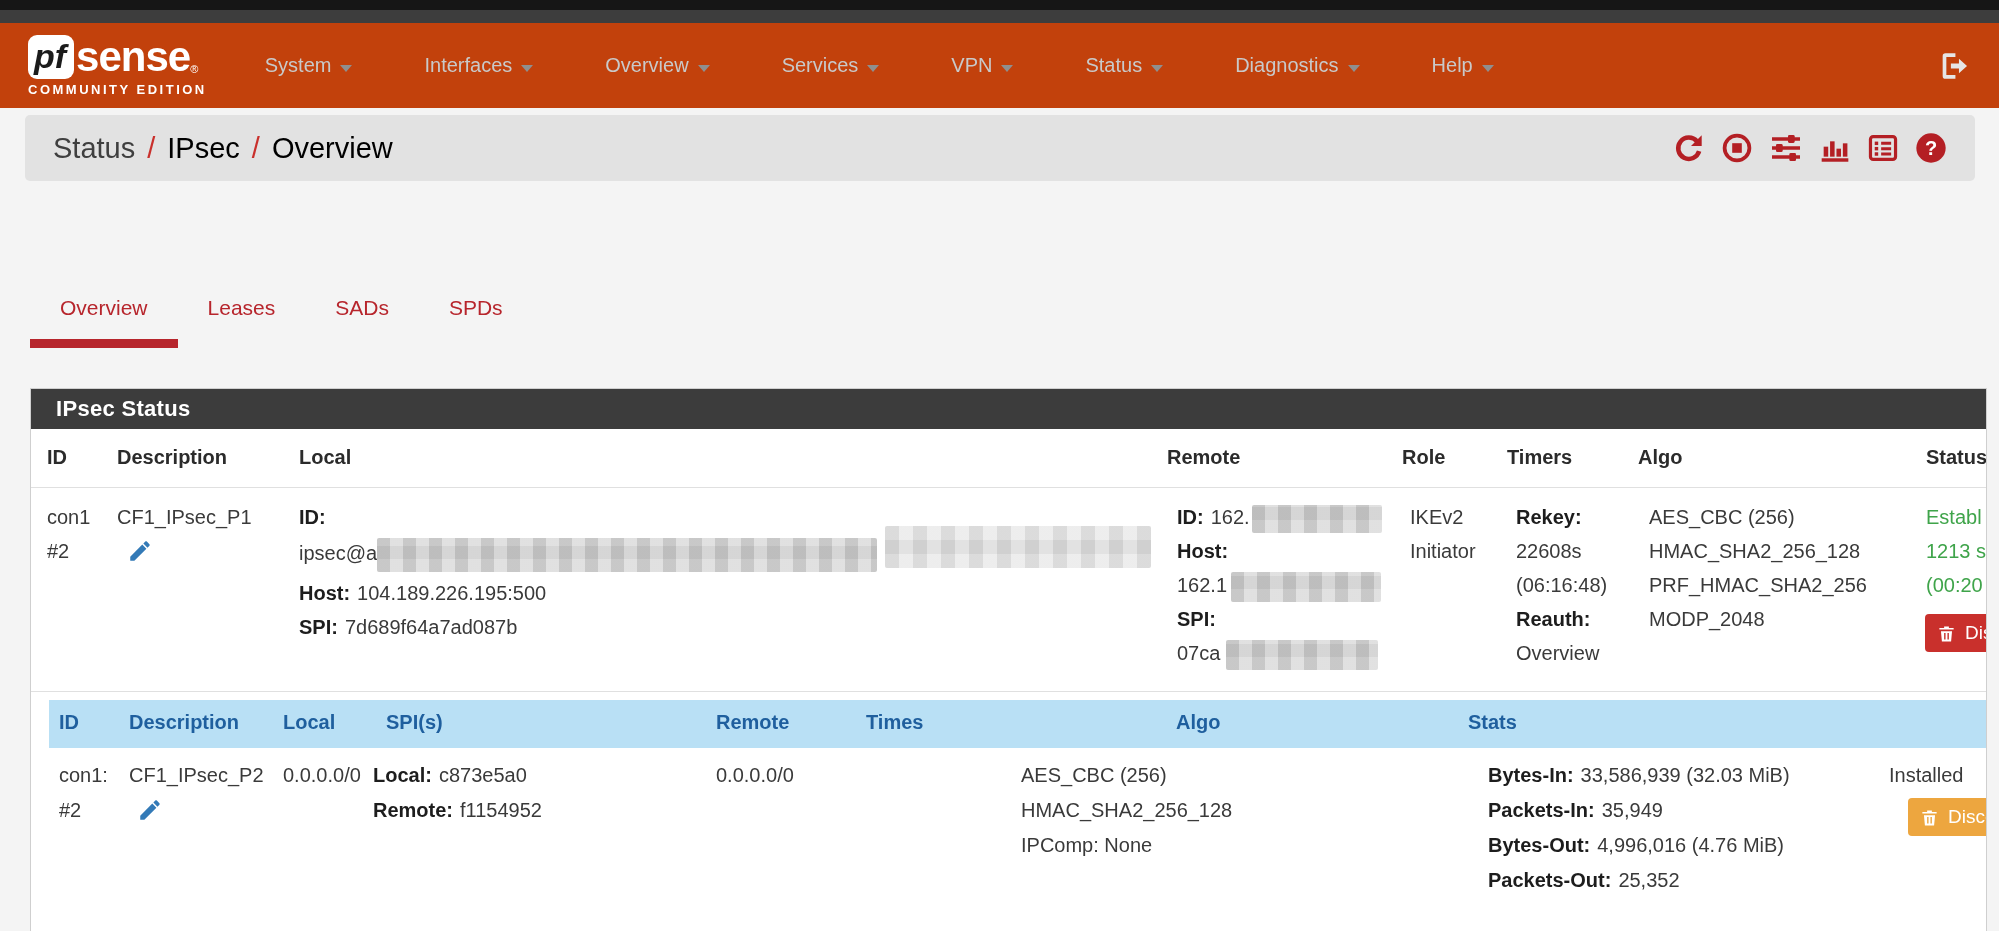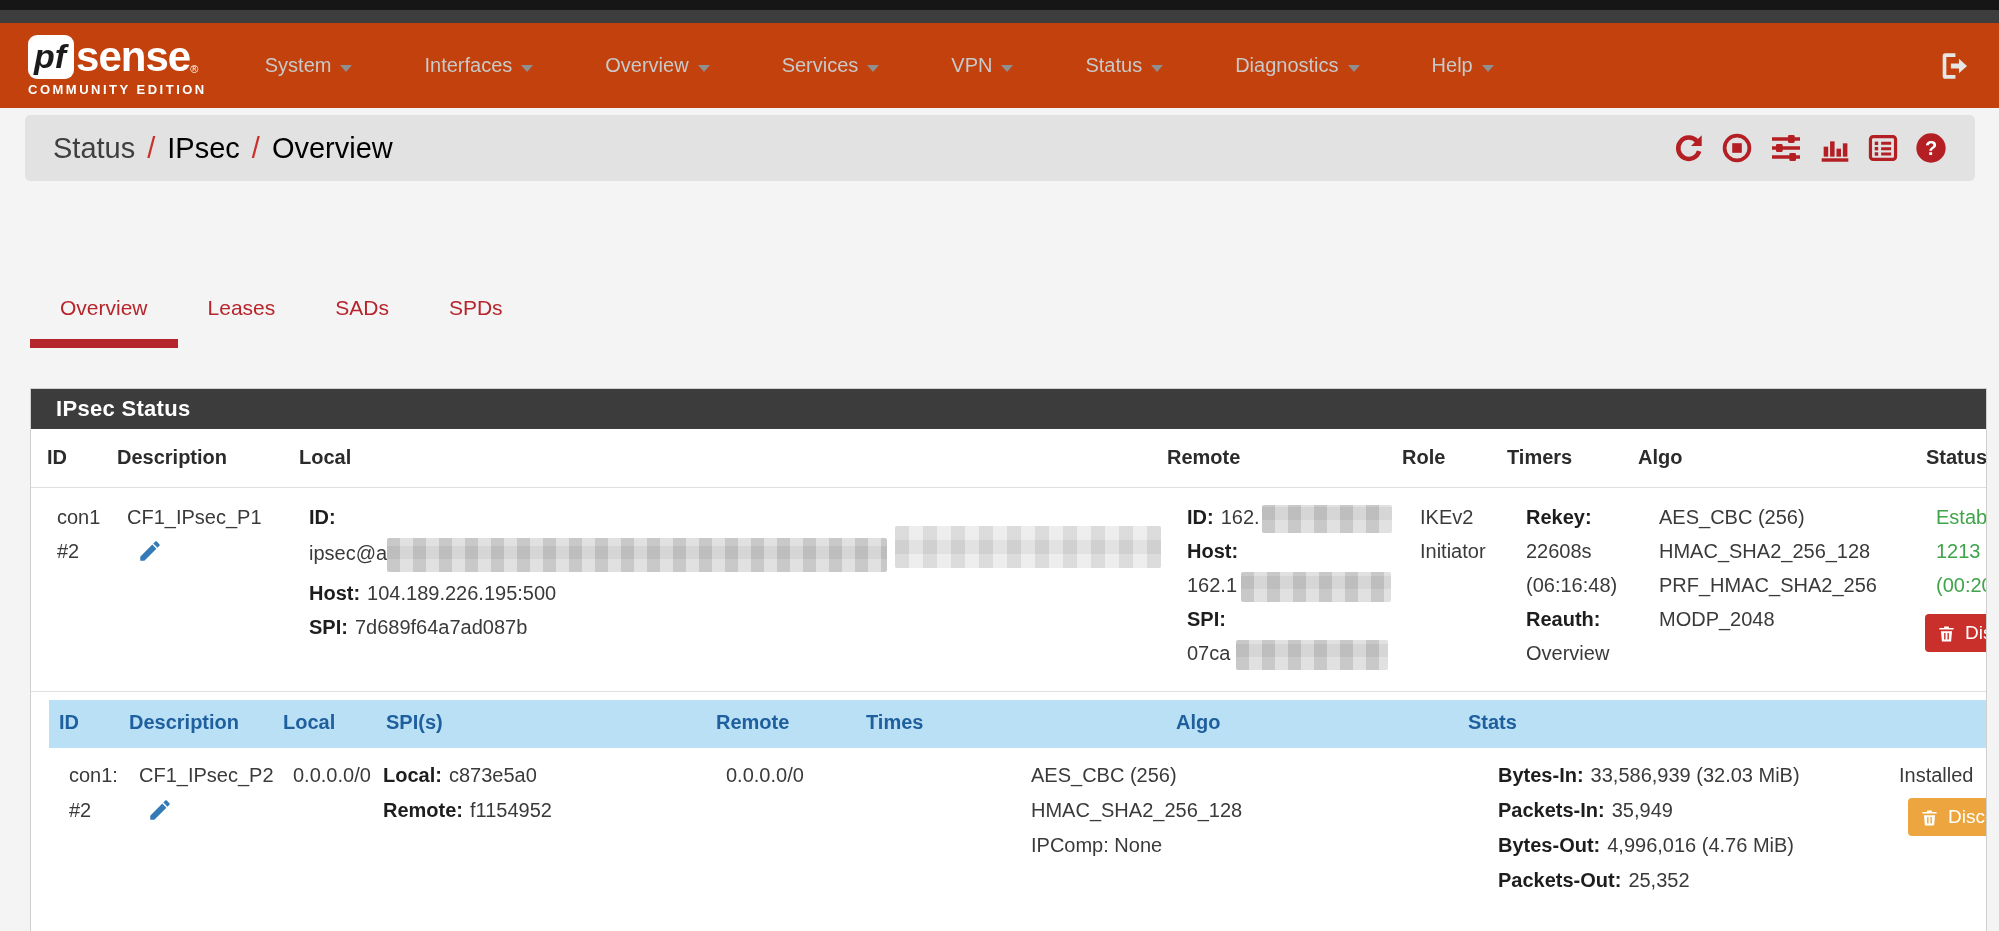--- a/index.html
+++ b/index.html
@@ -44,21 +44,21 @@
 
   
   .panel { position:absolute; left:30px; top:388px; width:1957px; height:557px; background:#fff;
            border:1px solid #cfcfcf; overflow:hidden; }
   .panel-head { height:40px; background:#3c3c3c; color:#fff; font-size:22px; font-weight:bold;
                 display:flex; align-items:center; padding-left:25px; letter-spacing:.3px; }
   .pt-head { position:relative; height:59px; border-bottom:1px solid #e0e0e0; }
   .pt-h { position:absolute; top:17px; font-size:20px; font-weight:bold; color:#2b2b2b; white-space:nowrap; }
   .pt-row { position:relative; height:204px; border-bottom:1px solid #e0e0e0; }
   .cell { position:absolute; font-size:20px; color:#3a3a3a; line-height:34px; white-space:nowrap; }
-  .cell .line { white-space:nowrap;margin-left:10px; }
+  .cell .line { white-space:nowrap; }
   .lbl { font-weight:bold; color:#1d1d1d; margin-right:7px; }
   .green { color:#3fa44a; }
 
   .blur { display:inline-block; vertical-align:middle; border-radius:2px;
     background-image:
       repeating-linear-gradient(90deg, rgba(168,168,168,.45) 0 13px, rgba(222,222,222,.45) 13px 26px),
       repeating-linear-gradient(0deg, #e3e3e3 0 13px, #cfcfcf 13px 26px); }
   .blur-hi { transform:translateY(-8px);
     background-image:
       repeating-linear-gradient(90deg, rgba(190,190,190,.4) 0 14px, rgba(235,235,235,.4) 14px 28px),

